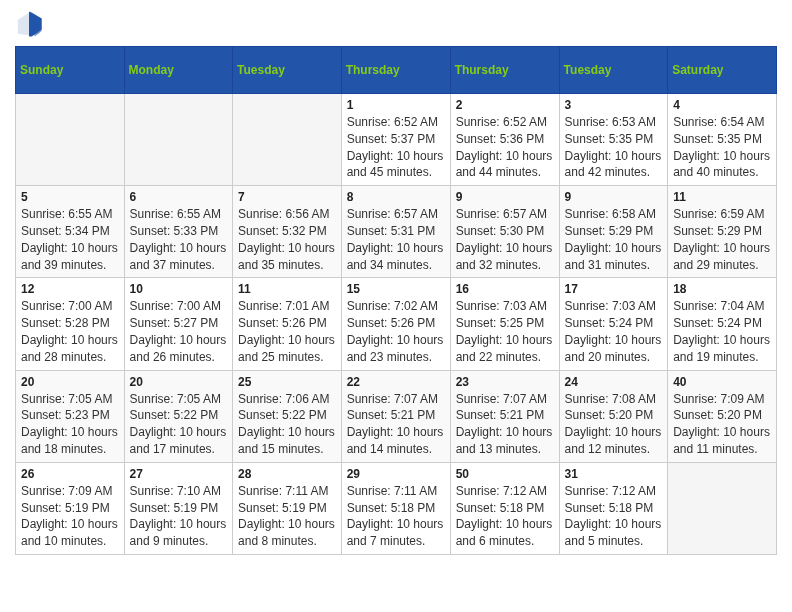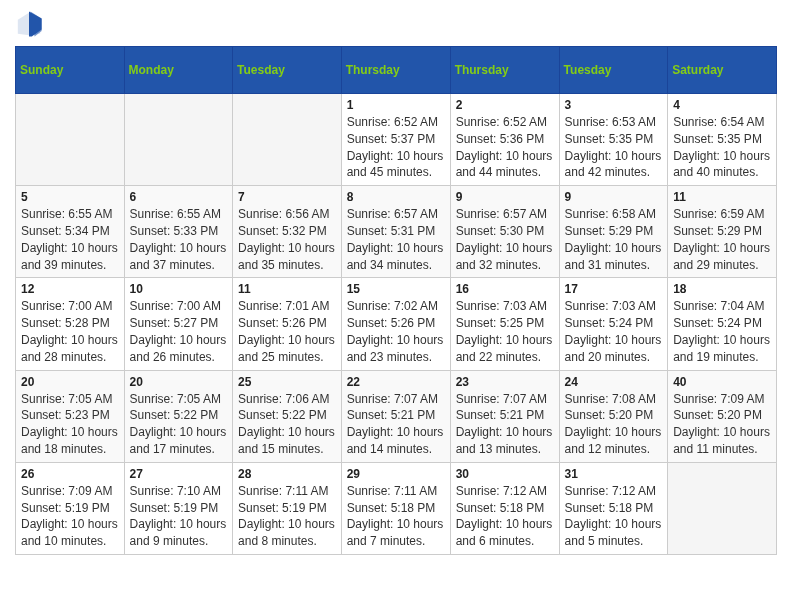--- a/index.html
+++ b/index.html
@@ -243,21 +243,21 @@
         </td>
         <td>
           <div class="day-num">28</div>
           <div class="day-info">Sunrise: 7:11 AM<br>Sunset: 5:19 PM<br>Daylight: 10 hours<br>and 8 minutes.</div>
         </td>
         <td>
           <div class="day-num">29</div>
           <div class="day-info">Sunrise: 7:11 AM<br>Sunset: 5:18 PM<br>Daylight: 10 hours<br>and 7 minutes.</div>
         </td>
         <td>
-          <div class="day-num">30</div>
+          <div class="day-num">50</div>
           <div class="day-info">Sunrise: 7:12 AM<br>Sunset: 5:18 PM<br>Daylight: 10 hours<br>and 6 minutes.</div>
         </td>
         <td>
           <div class="day-num">31</div>
           <div class="day-info">Sunrise: 7:12 AM<br>Sunset: 5:18 PM<br>Daylight: 10 hours<br>and 5 minutes.</div>
         </td>
         <td class="empty"></td>
       </tr>
     </tbody>
 </table>

